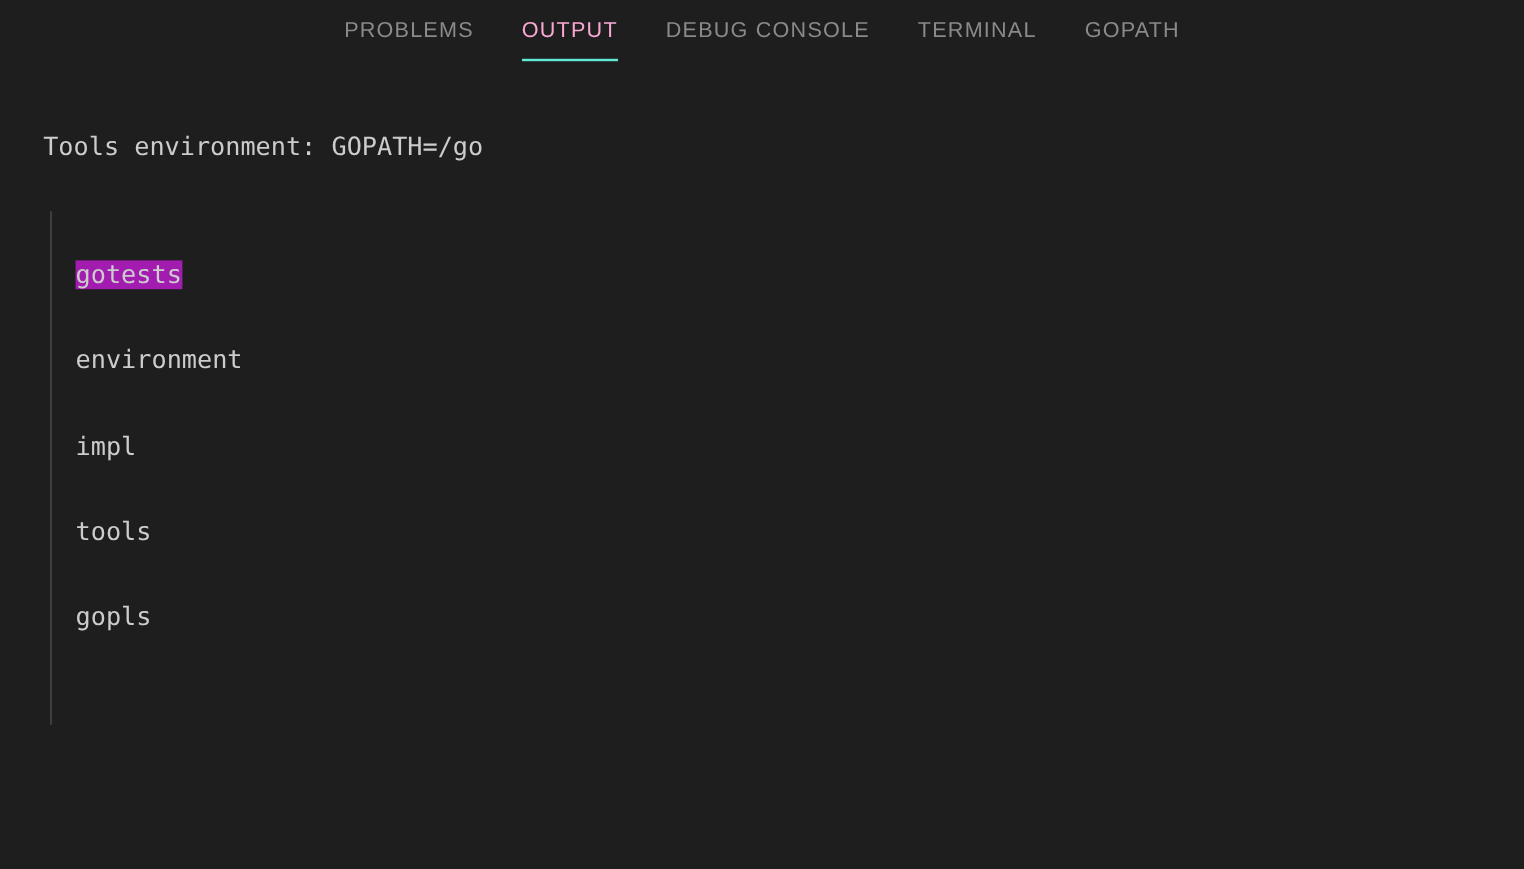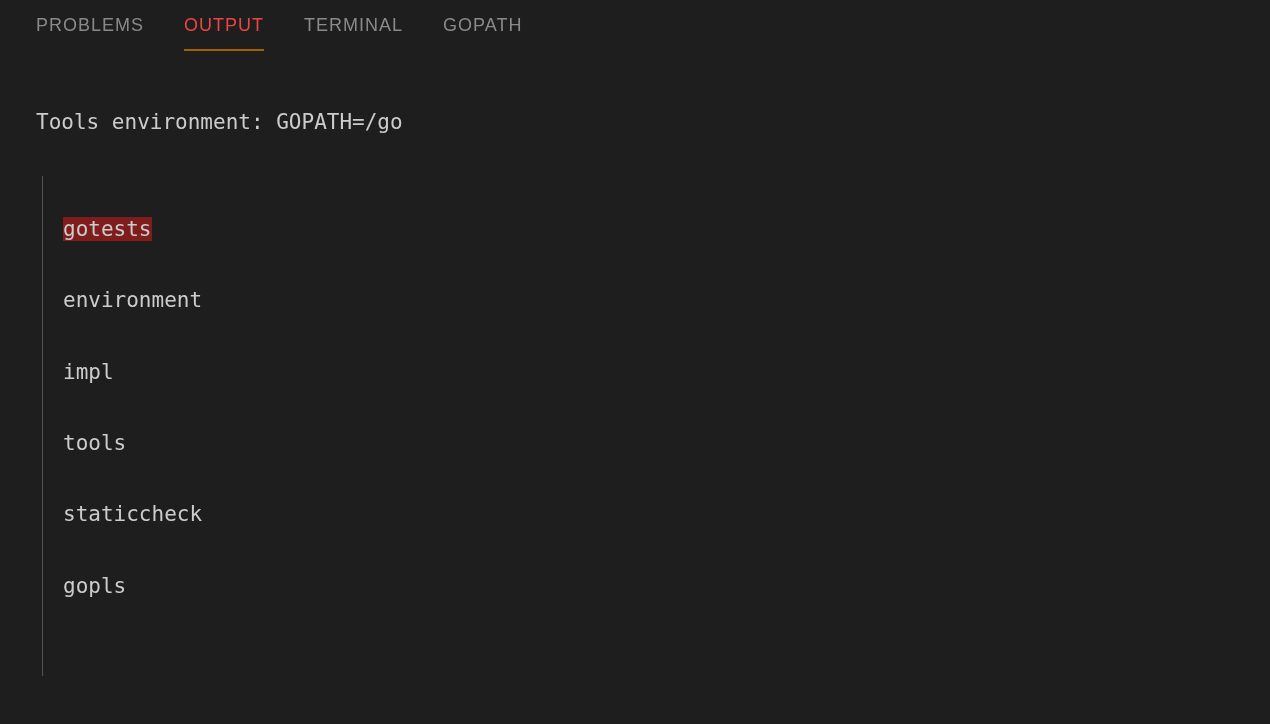--- a/index.html
+++ b/index.html
@@ -1,18 +1,19 @@
 <!DOCTYPE html>
 <html><head>
   <meta charset="utf-8">
   <style>
     * {
       margin: 0;
       padding: 0;
       box-sizing: border-box;
+      justify-content: center;
     }
     body {
       background: #1e1e1e;
       color: #cccccc;
       font-family: "Menlo", "Monaco", "Consolas", monospace;
       font-size: 20px;
       line-height: 1.5;
       width: 1270px;
       height: 724px;
       overflow: hidden;
@@ -25,64 +26,64 @@
       font-size: 18px;
       letter-spacing: 1px;
       color: #8a8a8a;
     }
     .panel-tab {
       padding-bottom: 10px;
       cursor: pointer;
       border-bottom: 2px solid transparent;
     }
     .panel-tab.active {
-      color: #ef4444;
-      border-bottom: 2px solid #a16207;
+      color: #f9a8d4;
+      border-bottom: 2px solid #5eead4;
     }
     .output-content {
       padding: 18px 36px;
       font-family: "Menlo", "Monaco", "Consolas", monospace;
       font-size: 21px;
       line-height: 1.7;
       color: #cccccc;
       white-space: pre;
     }
     .indent-block {
       border-left: 1px solid #555;
       margin-left: 6px;
       padding-left: 20px;
     }
     .tool-item {
       display: block;
     }
     .tool-item:first-child span {
-      background: #7f1d1d;
+      background: #a21caf;
     }
     .blank-line {
       height: 1.7em;
     }
   </style>
 </head>
 <body>
 
 <div class="panel-tabs">
   <div class="panel-tab">PROBLEMS</div>
   <div class="panel-tab active">OUTPUT</div>
+  <div class="panel-tab">DEBUG CONSOLE</div>
   <div class="panel-tab">TERMINAL</div>
   <div class="panel-tab">GOPATH</div>
 </div>
 
 <div class="output-content">
 <div>Tools environment: GOPATH=/go</div>
 <div class="indent-block">
 <span class="tool-item"><span>gotests</span></span>
 <span class="tool-item"><span>environment</span></span>
 <span class="tool-item"><span>impl</span></span>
 <span class="tool-item"><span>tools</span></span>
-<span class="tool-item"><span>staticcheck</span></span>
 <span class="tool-item"><span>gopls</span></span>
 <div class="blank-line"></div></div>
 
 
 
 
 
 
 
 

